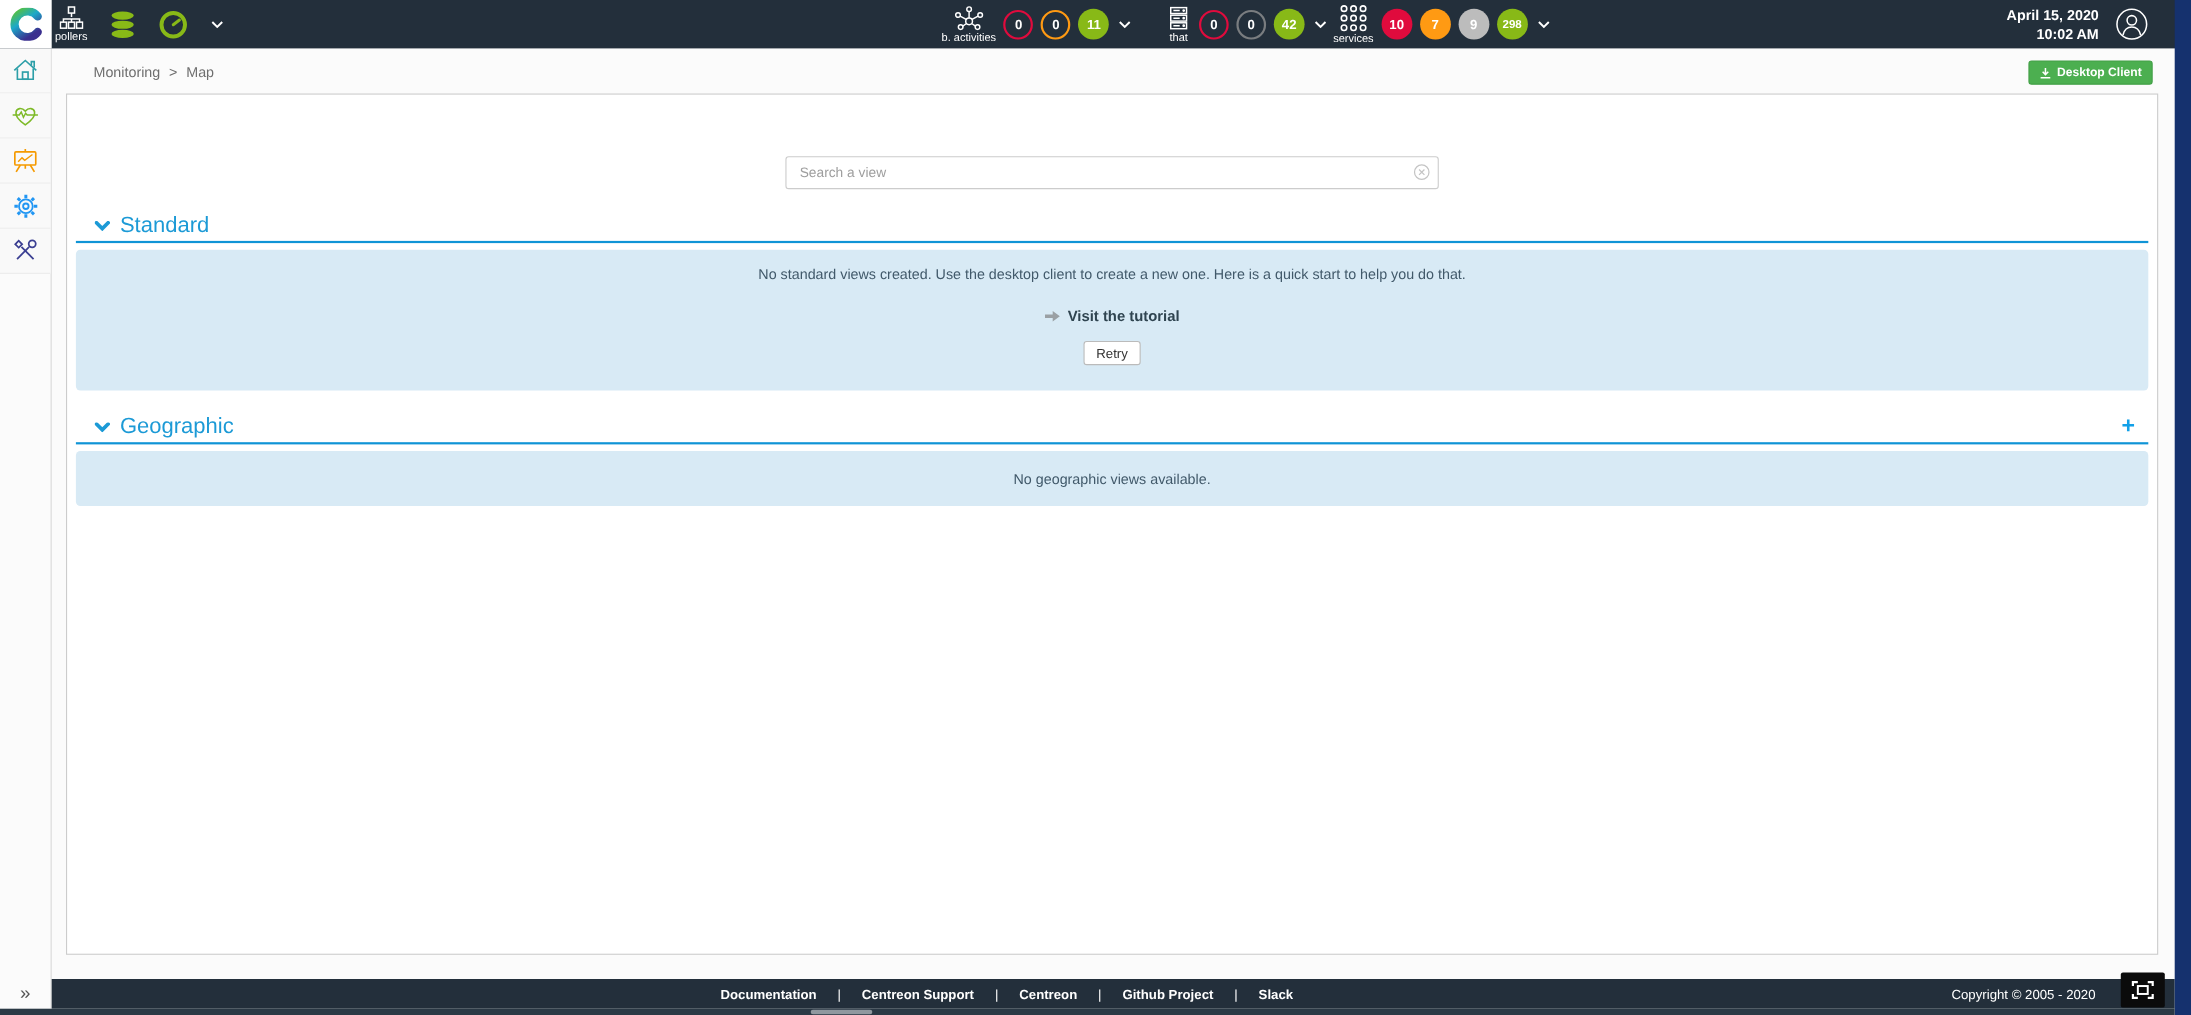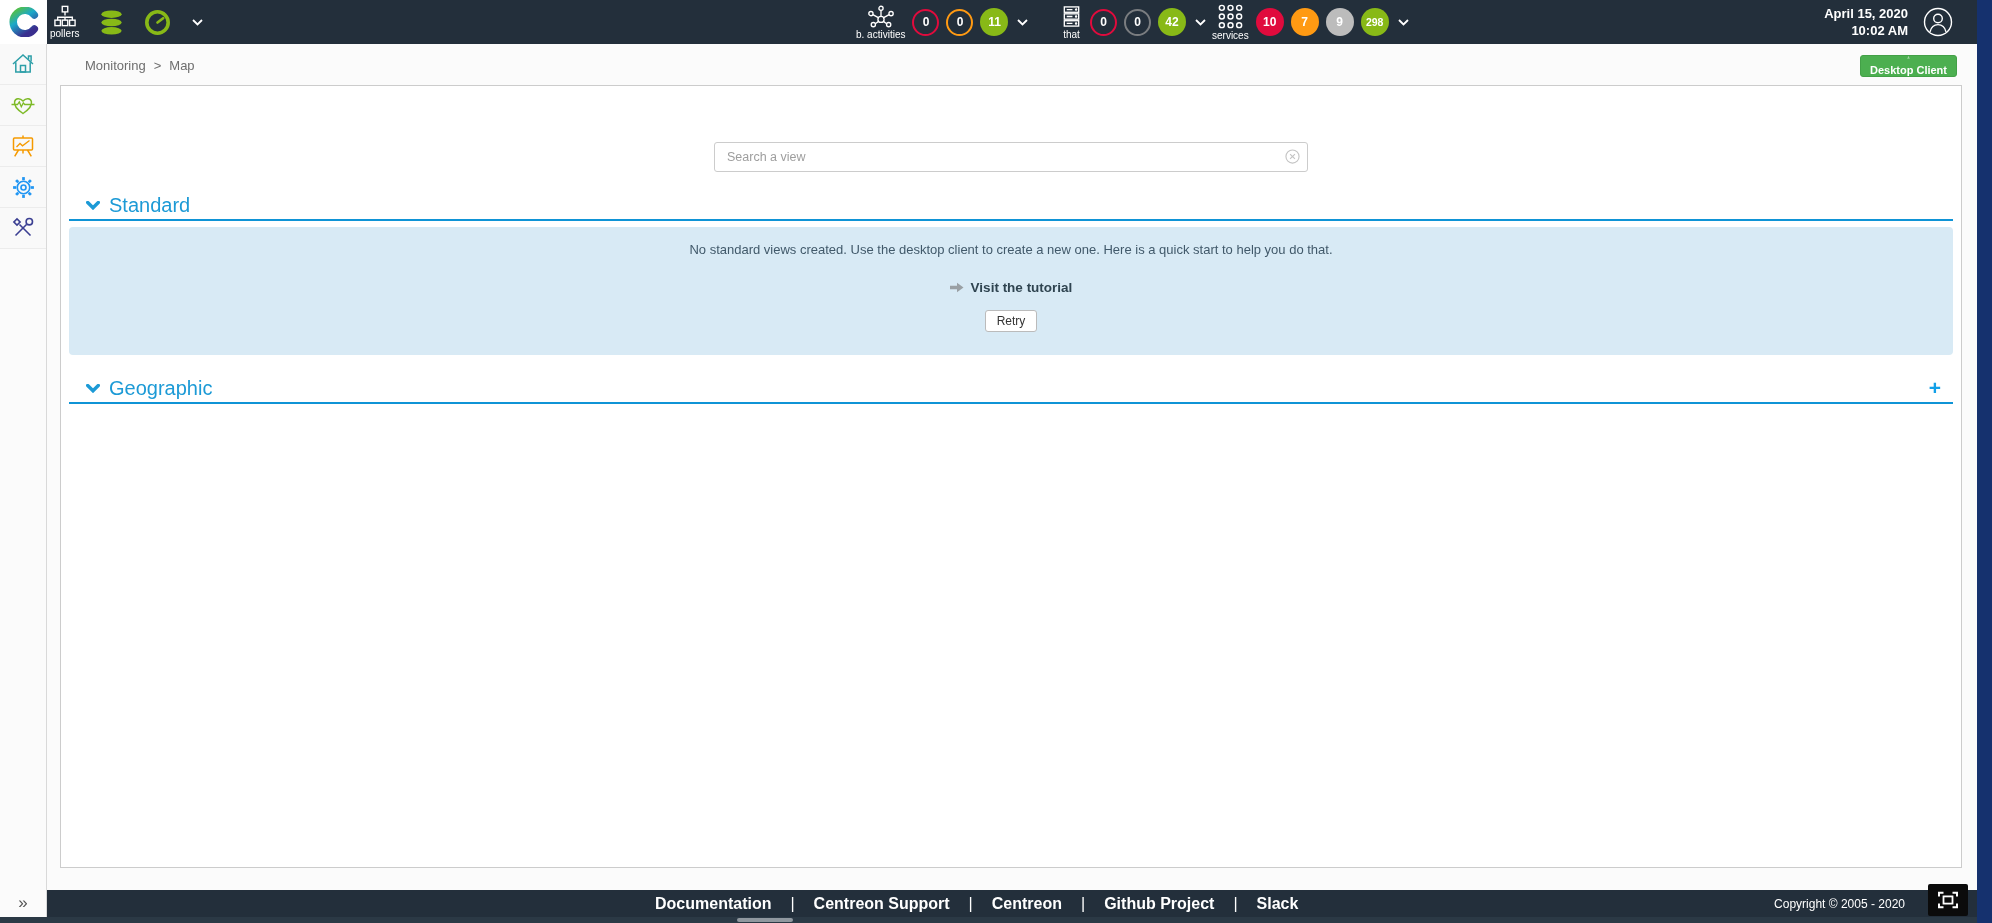--- a/index.html
+++ b/index.html
@@ -28,21 +28,21 @@
   .clock{position:absolute;right:84px;top:5px;color:#fff;font-size:13px;line-height:17px;text-align:right;font-weight:bold;}
   .user-btn{position:absolute;right:39px;top:7px;width:30px;height:30px;cursor:pointer;background:none;border:none;padding:0;}
   
   .sidebar{position:absolute;left:0;top:44px;width:47px;height:873px;background:#fbfbfb;border-right:1px solid #d9d9d9;box-sizing:border-box;z-index:1;}
   .side-item{width:46px;height:40px;display:flex;align-items:center;justify-content:center;border-bottom:1px solid #ececec;cursor:pointer;background:#f9f9f9;}
   .side-expand{position:absolute;left:0;bottom:2px;width:46px;text-align:center;font-size:17px;color:#555;cursor:pointer;background:none;border:none;padding:2px 0;}
   
   .main{position:absolute;left:47px;top:44px;width:1930px;height:846px;background:#fbfbfb;}
   .breadcrumb{position:absolute;left:38px;top:14px;font-size:13px;color:#6e6e6e;display:flex;gap:8px;align-items:center;}
   .crumb-link{cursor:pointer;}
-  .desktop-btn{position:absolute;right:20px;top:11px;height:22px;background:#4caf50;border:1px solid #43a047;border-radius:3px;color:#fff;font-size:11px;font-weight:bold;display:flex;align-items:center;gap:5px;padding:0 9px;cursor:pointer;font-family:"Liberation Sans",sans-serif;flex-direction:column;}
+  .desktop-btn{position:absolute;right:20px;top:11px;height:22px;background:#4caf50;border:1px solid #43a047;border-radius:3px;color:#fff;font-size:11px;font-weight:bold;display:flex;align-items:center;gap:5px;padding:0 9px;cursor:pointer;font-family:"Liberation Sans",sans-serif;}
   .panel{position:absolute;left:13px;top:41px;width:1902px;height:783px;background:#fff;border:1px solid #ccc;box-sizing:border-box;}
   
   .search-wrap{width:594px;margin:56px auto 0;position:relative;}
   .search-input{width:100%;height:30px;box-sizing:border-box;border:1px solid #ccc;border-radius:3px;padding:0 32px 0 12px;font-size:12.5px;color:#444;font-family:"Liberation Sans",sans-serif;outline:none;}
   .search-input::placeholder{color:#9e9e9e;}
   .search-clear{position:absolute;right:8px;top:7px;background:none;border:none;padding:0;cursor:pointer;line-height:0;}
   
   .section{margin:0 8px;}
   .sec-head{display:flex;align-items:center;gap:9px;padding-left:17px;height:22px;margin-top:22px;}
   .sec-title{font-size:20px;color:#1c9ad6;cursor:pointer;}
@@ -51,21 +51,21 @@
   .sec-rule{height:2px;background:#0f94d6;margin-top:3px;}
   .info-box{background:#d8eaf5;border-radius:4px;margin-top:6px;}
   .std-box{height:128px;box-sizing:border-box;padding-top:15px;text-align:center;}
   .msg{font-size:13px;color:#41596a;}
   .tutorial{margin-top:23px;display:flex;align-items:center;justify-content:center;gap:7px;cursor:pointer;}
   .tutorial-label{font-size:13.5px;font-weight:bold;color:#2f4450;}
   .retry-btn{margin-top:15px;font-size:12px;padding:3px 11px;background:#fff;border:1px solid #bbb;border-radius:3px;color:#333;cursor:pointer;font-family:"Liberation Sans",sans-serif;}
   .geo-box{height:50px;display:flex;align-items:center;justify-content:center;}
   
   .footer{position:absolute;left:47px;top:890px;width:1930px;height:27px;background:#232f3b;color:#fff;z-index:2;}
-  .f-links{position:absolute;left:608px;top:0;height:27px;display:flex;align-items:center;gap:19px;font-size:16px;font-weight:bold;}
+  .f-links{position:absolute;left:608px;top:0;height:27px;display:flex;align-items:center;gap:19px;font-size:12px;font-weight:bold;}
   .f-link{cursor:pointer;white-space:nowrap;}
   .f-sep{font-weight:normal;}
   .f-copy{position:absolute;right:72px;top:0;height:27px;display:flex;align-items:center;font-size:12px;}
   .fullscreen-btn{position:absolute;right:24px;bottom:7px;width:40px;height:32px;background:#0b0b0b;border:none;border-radius:2px;display:flex;align-items:center;justify-content:center;cursor:pointer;z-index:6;}
   
   .rightstrip{position:absolute;right:0;top:0;width:15px;height:923px;background:#15316e;z-index:5;}
   .hscroll{position:absolute;left:0;top:917px;width:1977px;height:6px;background:#2b3945;z-index:5;}
   .hthumb{position:absolute;left:737px;top:1px;width:56px;height:4px;background:#90989f;border-radius:2px;cursor:pointer;}
 </style>
 </head>
@@ -298,20 +298,23 @@
       <div class="sec-head">
         <span class="sec-toggle">
           <svg width="14" height="9" viewBox="0 0 14 9" fill="none" stroke="#1c9ad6" stroke-width="3.4" stroke-linecap="round">
               <path d="M1.7 1.5L7 6.8l5.3-5.3"></path>
             </svg>
         </span>
         <span class="sec-title">Geographic</span>
         <button class="sec-add">+</button>
       </div>
       <div class="sec-rule"></div>
+      <div class="info-box geo-box">
+        <div class="msg">No geographic views available.</div>
+      </div>
     </div>
   </section>
 </main>
 
 <footer class="footer">
   <div class="f-links">
     <span class="f-link">Documentation</span>
     <span class="f-sep">|</span>
     <span class="f-link">Centreon Support</span>
     <span class="f-sep">|</span>

